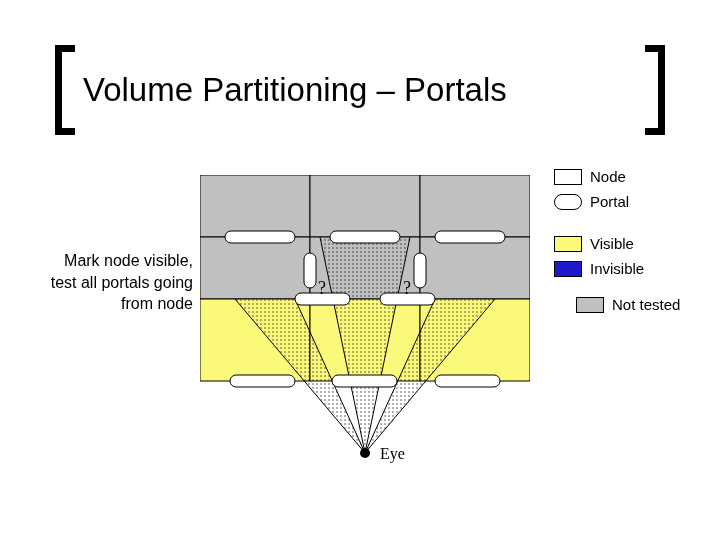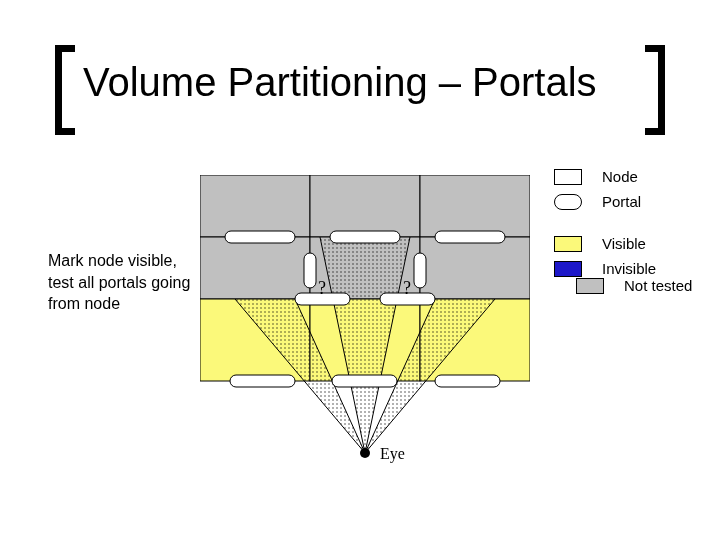--- a/index.html
+++ b/index.html
@@ -31,39 +31,40 @@
     border-right: none;
   }
   .bracket.right {
     right: 0;
     top: -10px;
     border-left: none;
   }
   .title {
     position: absolute;
     left: 28px;
-    top: 5px;
-    font-size: 40px;
+    top: 16px;
+    font-size: 33px;
     font-weight: 400;
     color: #000;
     white-space: nowrap;
   }
   .caption {
     position: absolute;
     font-size: 16px;
     line-height: 1.35;
     color: #000;
+    text-align: right;
   }
   .legend {
     position: absolute;
     font-size: 15px;
     color: #000;
     display: flex;
     align-items: center;
-    gap: 20px;
+    gap: 8px;
   }
   .swatch {
     width: 28px;
     height: 16px;
     border: 1px solid #000;
     box-sizing: border-box;
     flex: none;
   }
   .swatch.rounded { border-radius: 8px; }
   svg { position: absolute; }
@@ -88,21 +89,21 @@
   <span>Portal</span>
 </div>
 <div class="legend" style="left:554px; top:235px;align-items:flex-end;">
   <div class="swatch" style="background: rgb(251, 249, 122);"></div>
   <span>Visible</span>
 </div>
 <div class="legend" style="left:554px; top:260px;justify-content:space-between;">
   <div class="swatch" style="background: rgb(29, 24, 201);"></div>
   <span>Invisible</span>
 </div>
-<div class="legend" style="left:554px; top:277px;padding-left:22px;">
+<div class="legend" style="left:554px; top:296px;padding-left:22px;">
   <div class="swatch" style="background: rgb(192, 192, 192);"></div>
   <span>Not tested</span>
 </div>
 
 <svg width="330" height="320" style="left:200px; top:175px;" viewBox="0 0 330 320">
   <defs>
     <pattern id="dots" width="4" height="4" patternUnits="userSpaceOnUse">
       <circle cx="1" cy="1" r="0.7" fill="#000"></circle>
     </pattern>
   </defs>

